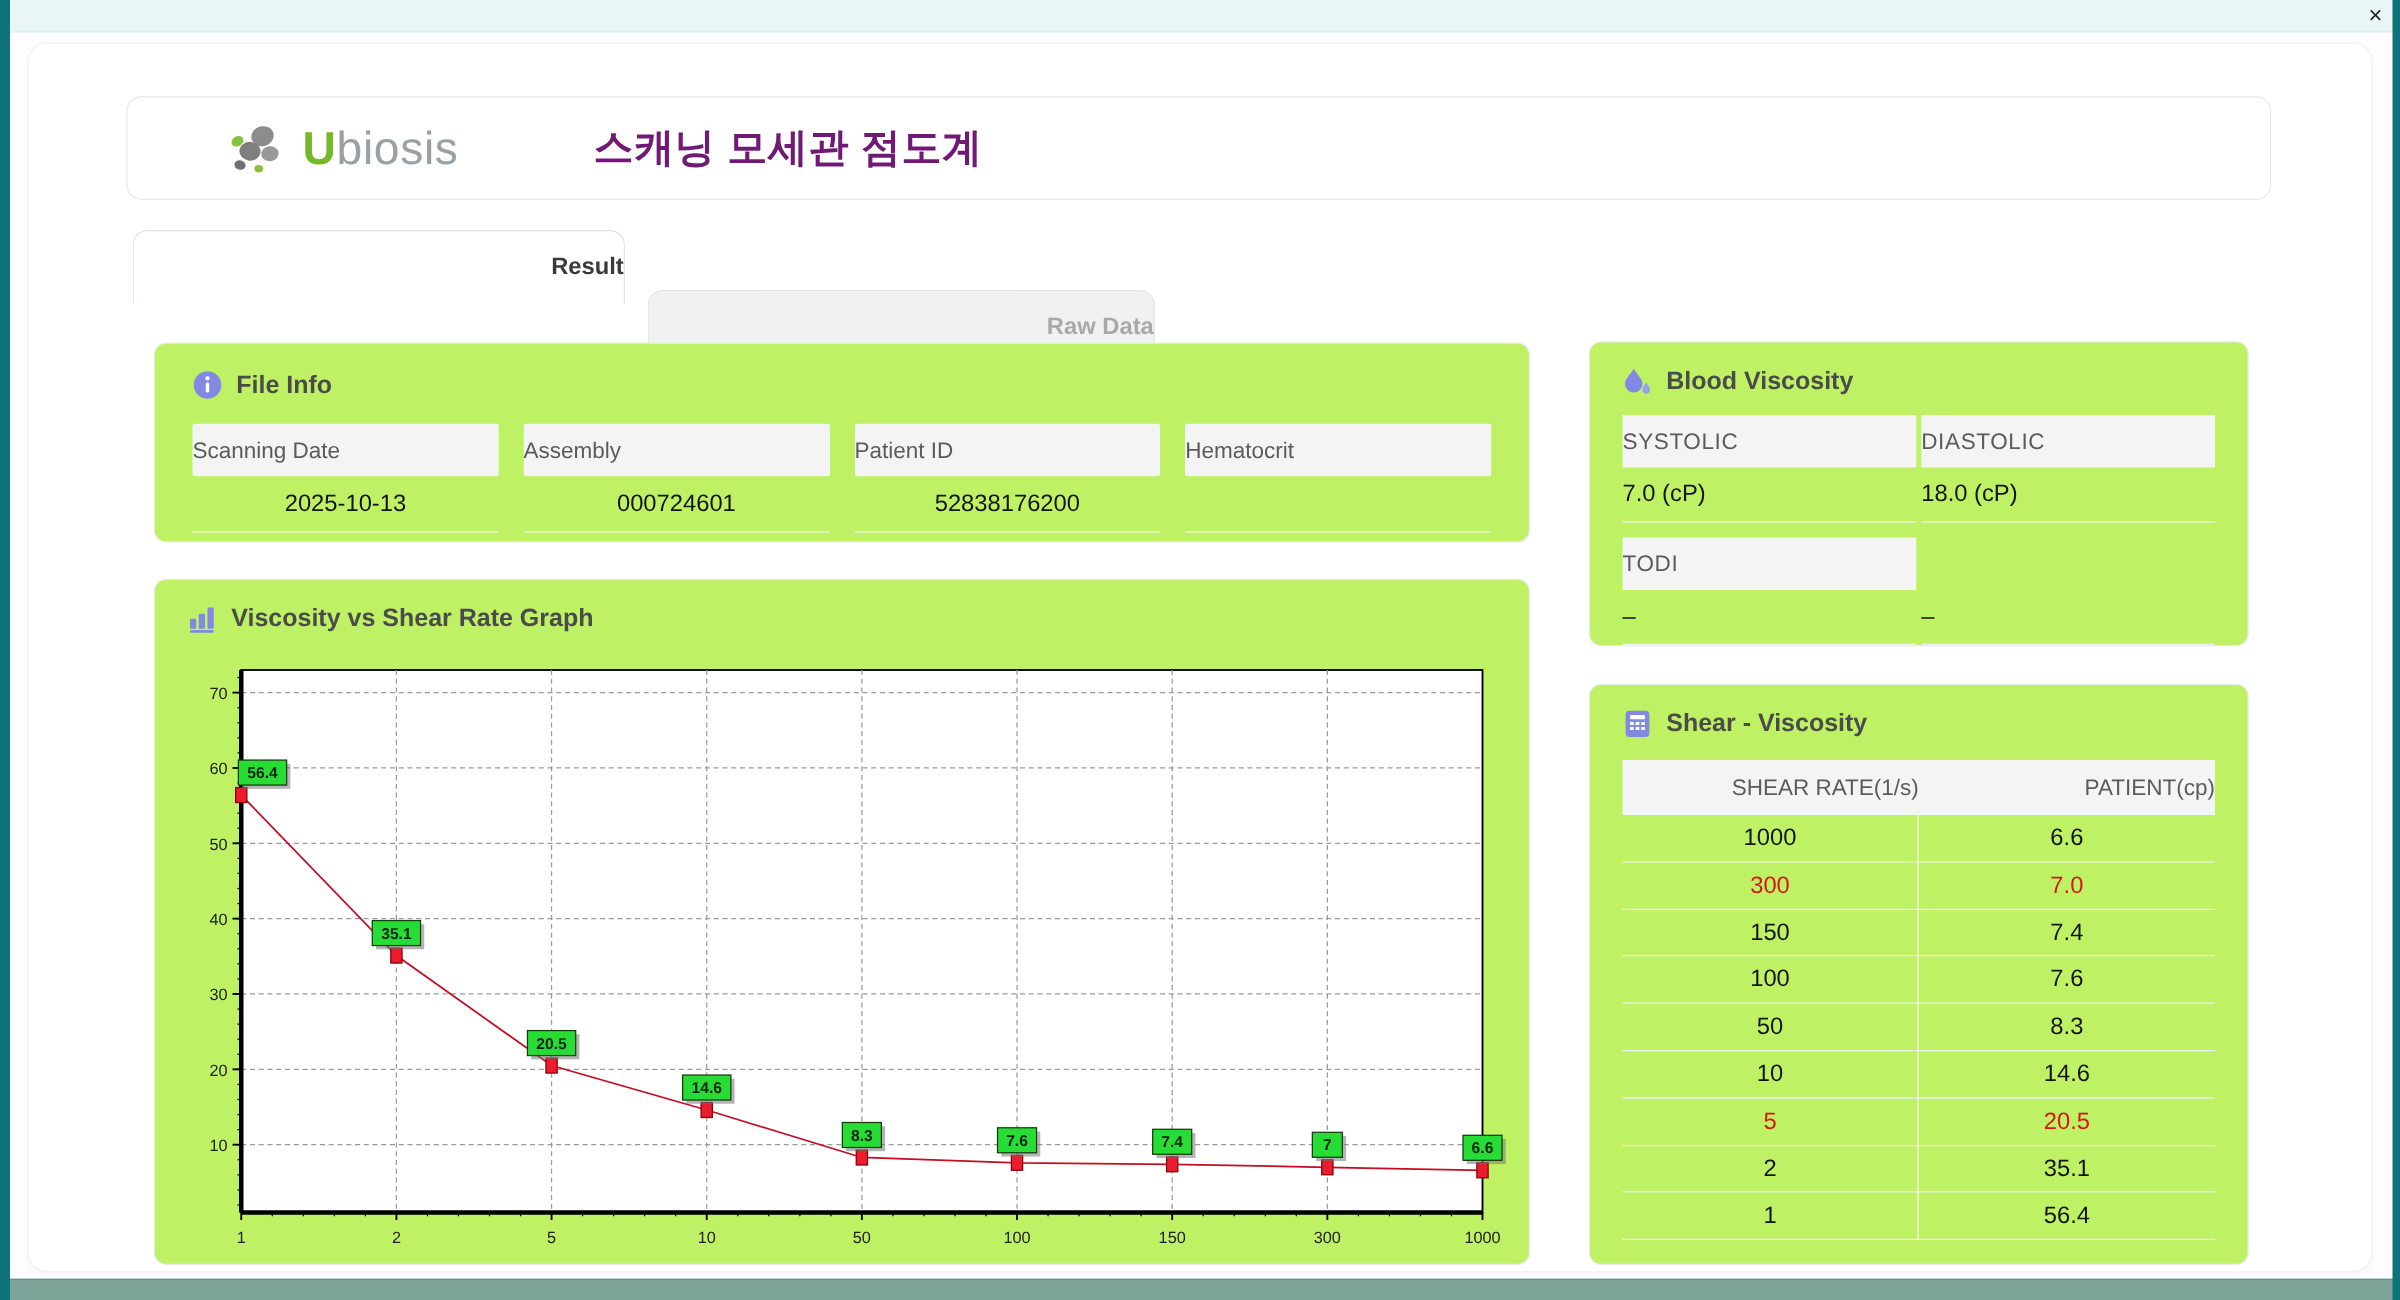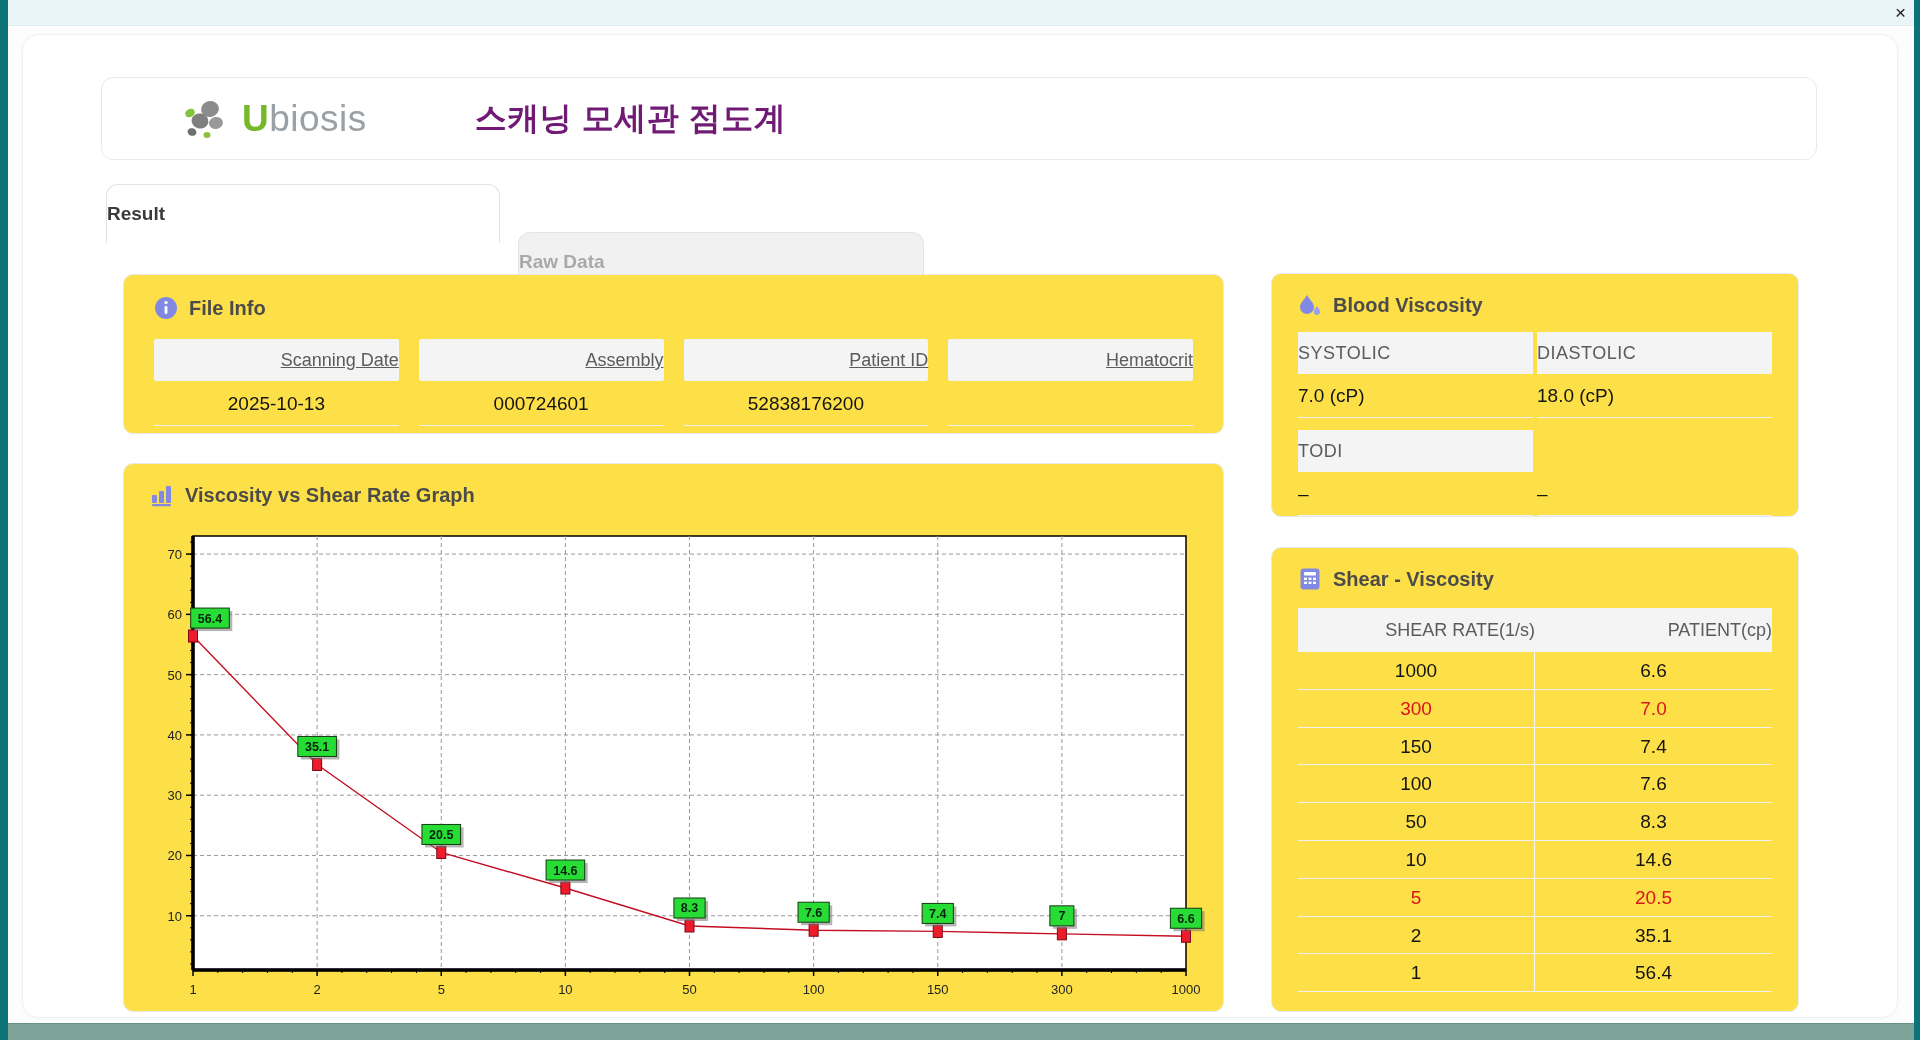--- a/index.html
+++ b/index.html
@@ -17,37 +17,37 @@
 
   
   .header-card { position:absolute; left:101px; top:77px; width:1716px; height:83px; background:#fff; border:1px solid #e9e9e9; border-radius:12px; display:flex; align-items:center; padding-left:78px;text-align:center; }
   .brand { display:flex; align-items:center; gap:10px; }
   .brand-text { font-size:37px; letter-spacing:.5px; }
   .brand-text .u { color:#76b82a; font-weight:700; }
   .brand-text .rest { color:#9aa0a4; font-weight:400; }
   .app-title { margin-left:108px; color:#701a75; font-size:32px; font-weight:700; letter-spacing:.5px; }
 
   
-  .tab { position:absolute; top:184px; height:59px; border-radius:12px 12px 0 0; text-align:left; line-height:58px; font-size:19px; font-weight:700; cursor:pointer; }
+  .tab { position:absolute; top:184px; height:59px; border-radius:12px 12px 0 0; text-align:right; line-height:58px; font-size:19px; font-weight:700; cursor:pointer; }
   .tab-active { left:106px; width:394px; background:#fff; border:1px solid #e2e2e2; border-bottom:none; color:#3a3a3a; z-index:5; }
   .tab-inactive { left:518px; width:406px; background:#f1f1f1; border:1px solid #e4e4e4; border-bottom:none; color:#a9a9a9;margin-top:48px; }
 
   
-  .card { position:absolute; background:#fde047; border:1px solid #e9e9e9; border-radius:10px; }
+  .card { position:absolute; background:#bef264; border:1px solid #e9e9e9; border-radius:10px; }
   .card-fileinfo { left:123px; top:274px; width:1101px; height:160px; padding:18px 30px; }
   .card-graph    { left:123px; top:463px; width:1101px; height:549px; padding:16px 26px; }
   .card-blood    { left:1271px; top:273px; width:528px; height:244px; padding:16px 26px; }
   .card-shear    { left:1271px; top:547px; width:528px; height:465px; padding:16px 26px; }
 
   .sec-title { display:flex; align-items:center; gap:11px; font-size:20px; font-weight:700; color:#4b4b4b; height:30px; }
   .sec-icon { width:24px; height:24px; flex:0 0 24px; }
 
   
   .fi-grid { display:grid; grid-template-columns:repeat(4,1fr); column-gap:20px; margin-top:16px; }
-  .cell-label { height:42px; line-height:42px; text-align:right; background:#f4f4f5; color:#5b5b5b; font-size:18px; border-radius:2px;text-decoration:underline; }
+  .cell-label { height:42px; line-height:42px; text-align:left; background:#f4f4f5; color:#5b5b5b; font-size:18px; border-radius:2px; }
   .cell-value { height:45px; line-height:45px; text-align:center; color:#141414; font-size:19px; border-bottom:1px solid #f1f1f1; }
 
   
   .bv-row2 { display:grid; grid-template-columns:1fr 1fr; column-gap:4px; }
   .bv-block { margin-top:12px; }
   .bv-label { height:42px; line-height:42px; text-align:left; background:#f4f4f5; color:#5b5b5b; font-size:18px; letter-spacing:.5px; }
   .bv-value { height:44px; line-height:44px; text-align:left; color:#141414; font-size:19px; border-bottom:1px solid #f1f1f1; }
 
   
   .sv-table { margin-top:14px; }

